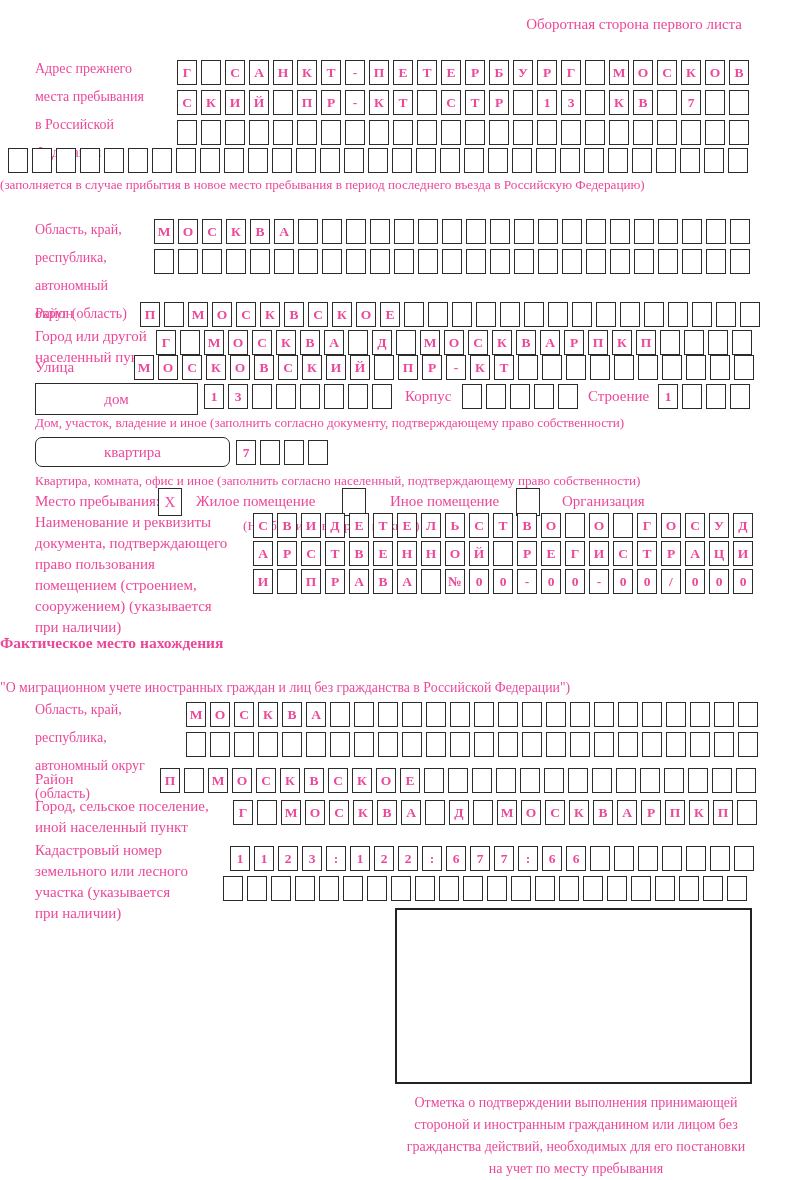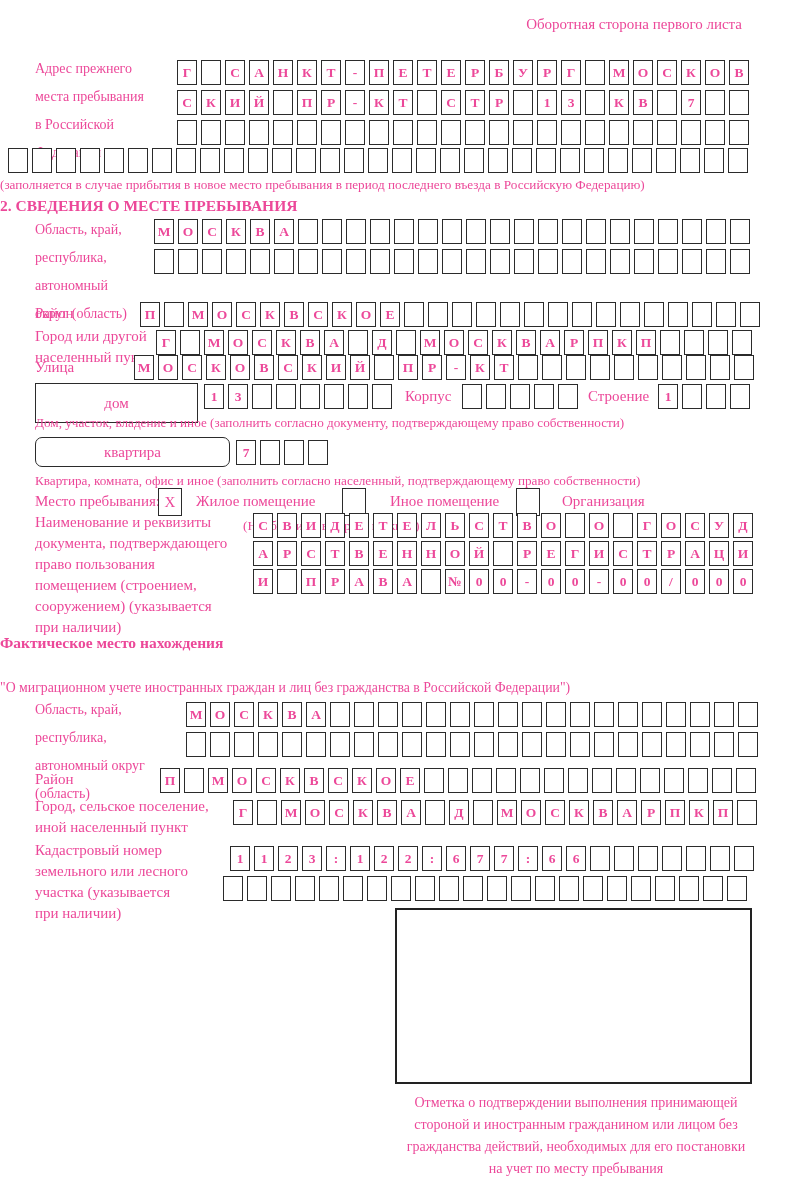--- a/index.html
+++ b/index.html
@@ -139,21 +139,20 @@
       <span class="cell"></span>
       <span class="cell"></span>
       <span class="cell"></span>
       <span class="cell"></span>
       <span class="cell"></span>
       <span class="cell"></span>
       <span class="cell"></span>
     </div>
   <div class="caption center" style="top:177px;">(заполняется в случае прибытия в новое место пребывания в период последнего въезда в Российскую Федерацию)</div>
 
-  <div class="title center" style="top:197px;">2. СВЕДЕНИЯ О МЕСТЕ ПРЕБЫВАНИЯ</div>
 
   <div class="lbl" style="left:35px;top:216px;">Область, край,
 республика,
 автономный
 округ (область)</div>
   <div class="cellrow" style="left:154px;top:219px;">
       <span class="cell">М</span>
       <span class="cell">О</span>
       <span class="cell">С</span>
       <span class="cell">К</span>
@@ -290,21 +289,21 @@
       <span class="cell"></span>
       <span class="cell"></span>
       <span class="cell"></span>
       <span class="cell"></span>
       <span class="cell"></span>
       <span class="cell"></span>
       <span class="cell"></span>
       <span class="cell"></span>
     </div>
 
-  <div class="widebox" style="left:35px;top:383px;width:163px;height:40px;">дом</div>
+  <div class="widebox" style="left:35px;top:383px;width:163px;height:32px;">дом</div>
   <div class="cellrow" style="left:204px;top:384px;">
       <span class="cell">1</span>
       <span class="cell">3</span>
       <span class="cell"></span>
       <span class="cell"></span>
       <span class="cell"></span>
       <span class="cell"></span>
       <span class="cell"></span>
       <span class="cell"></span>
     </div>

